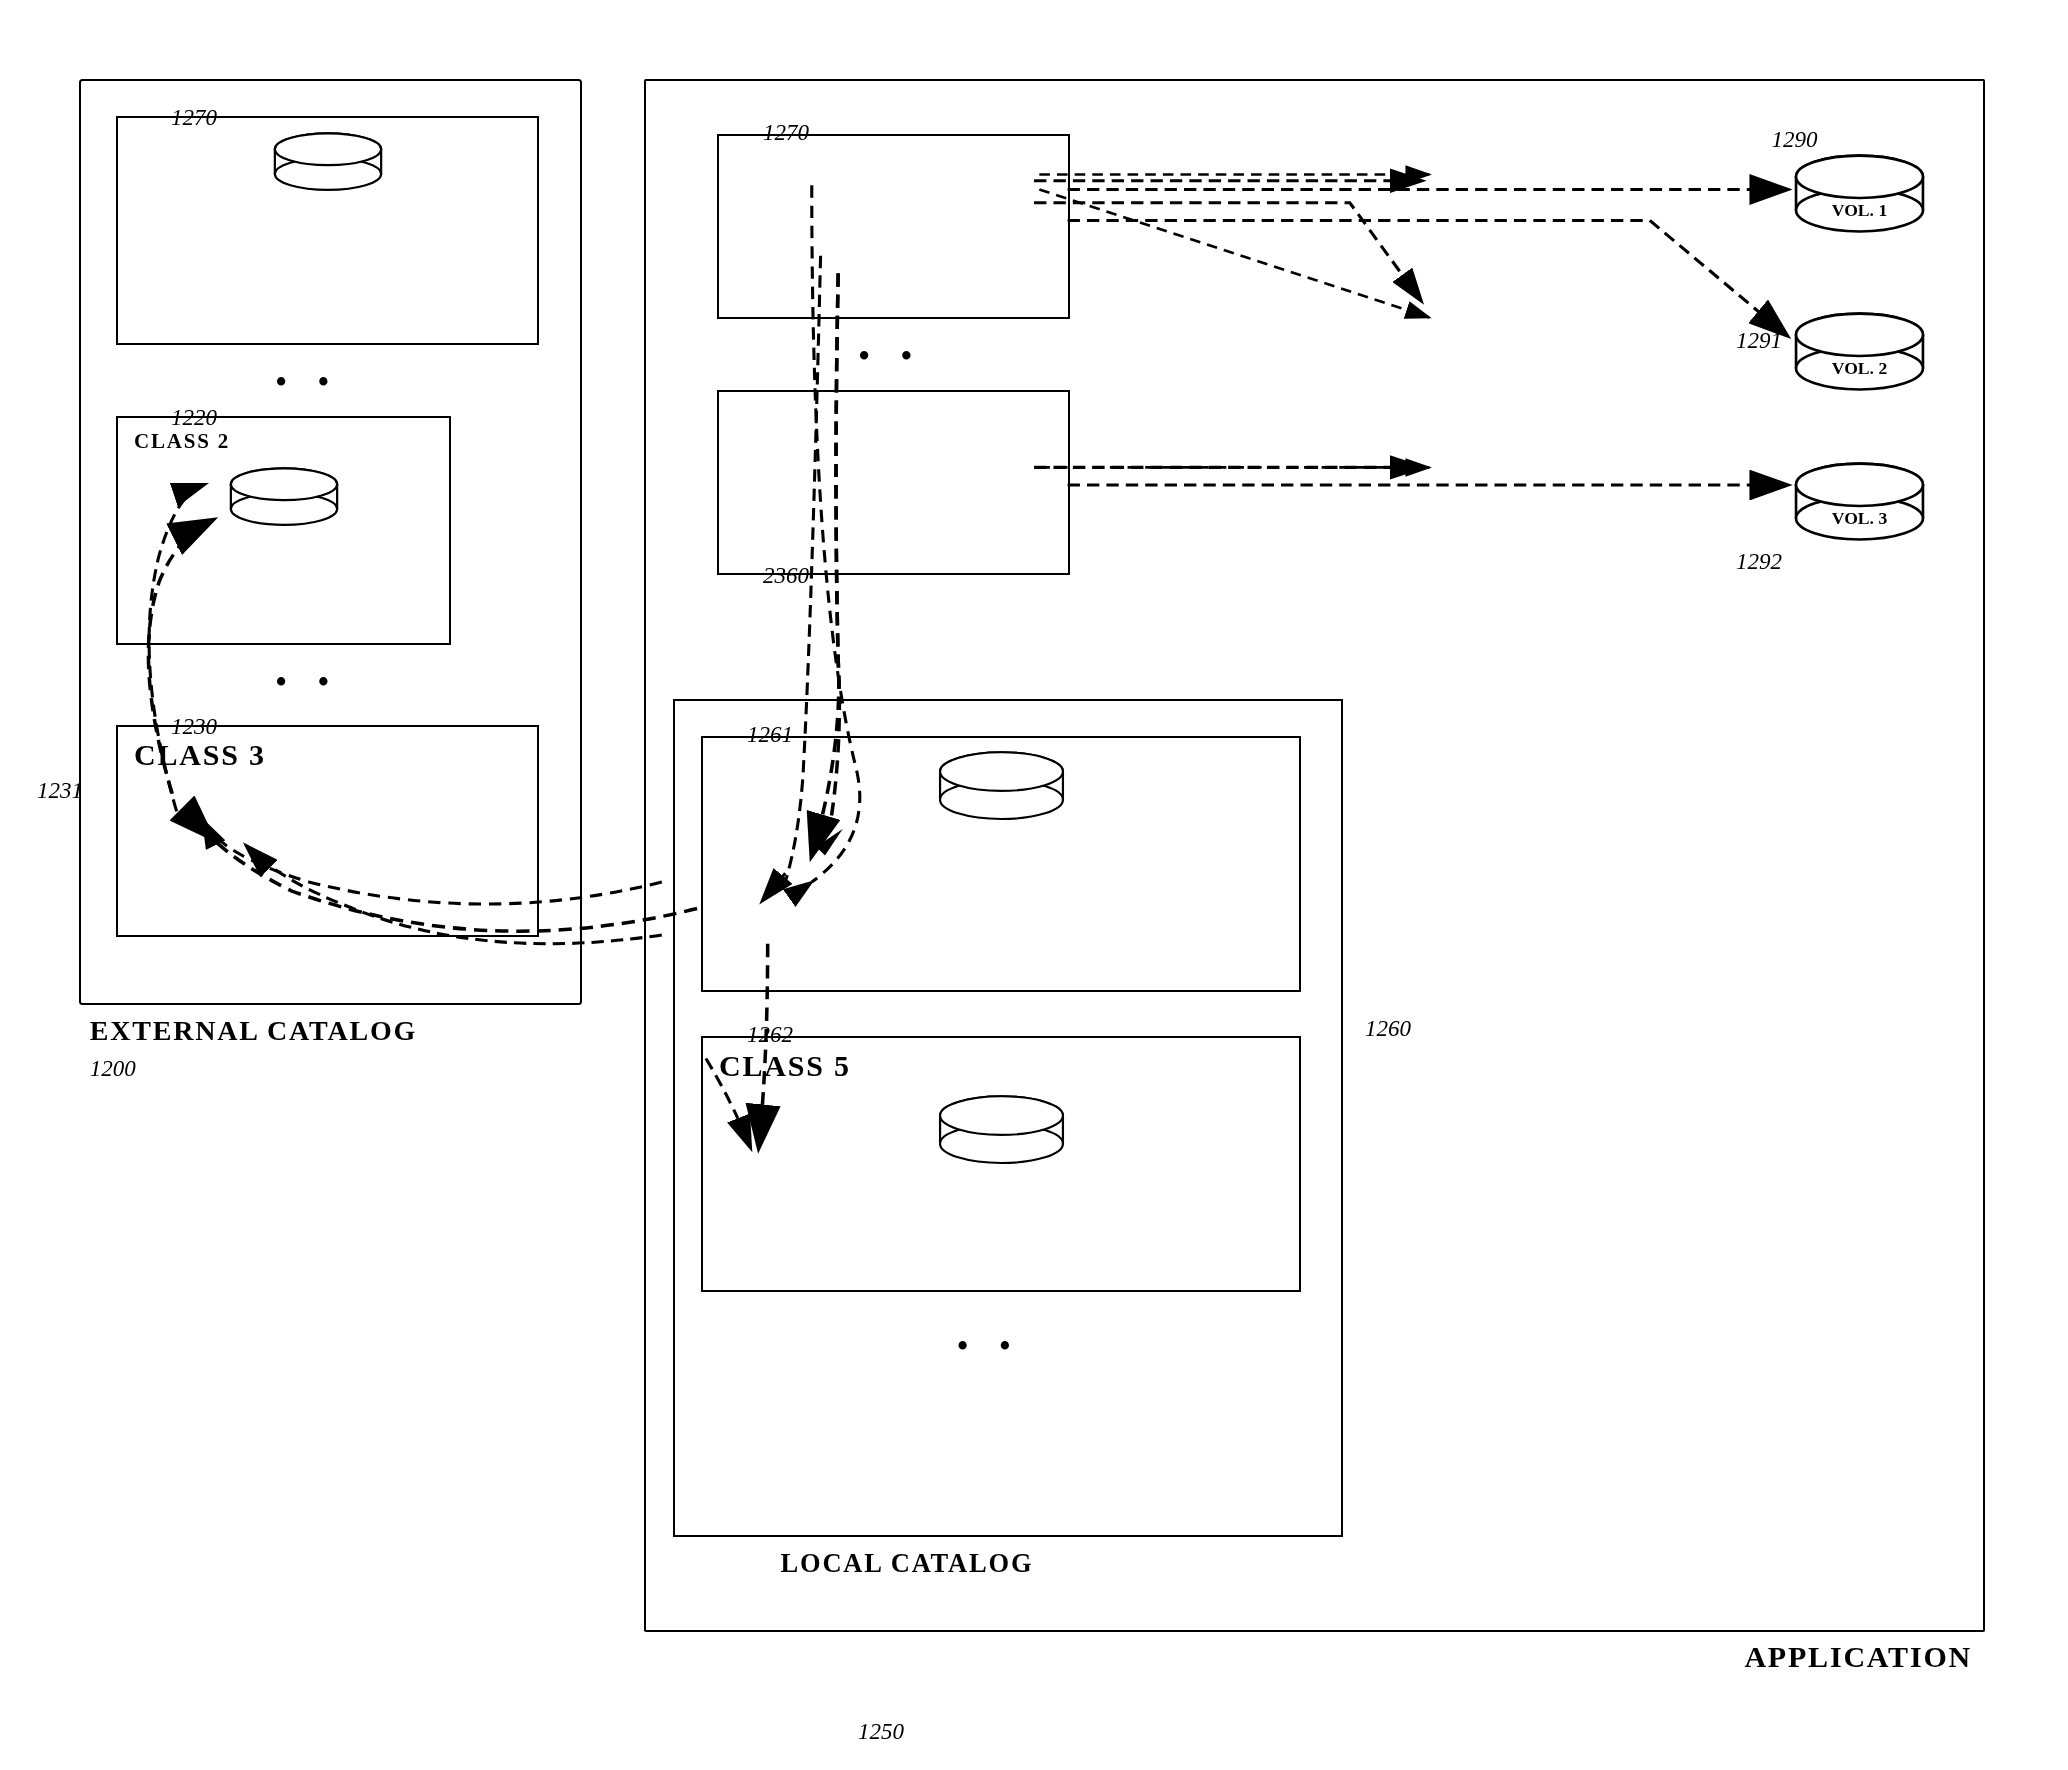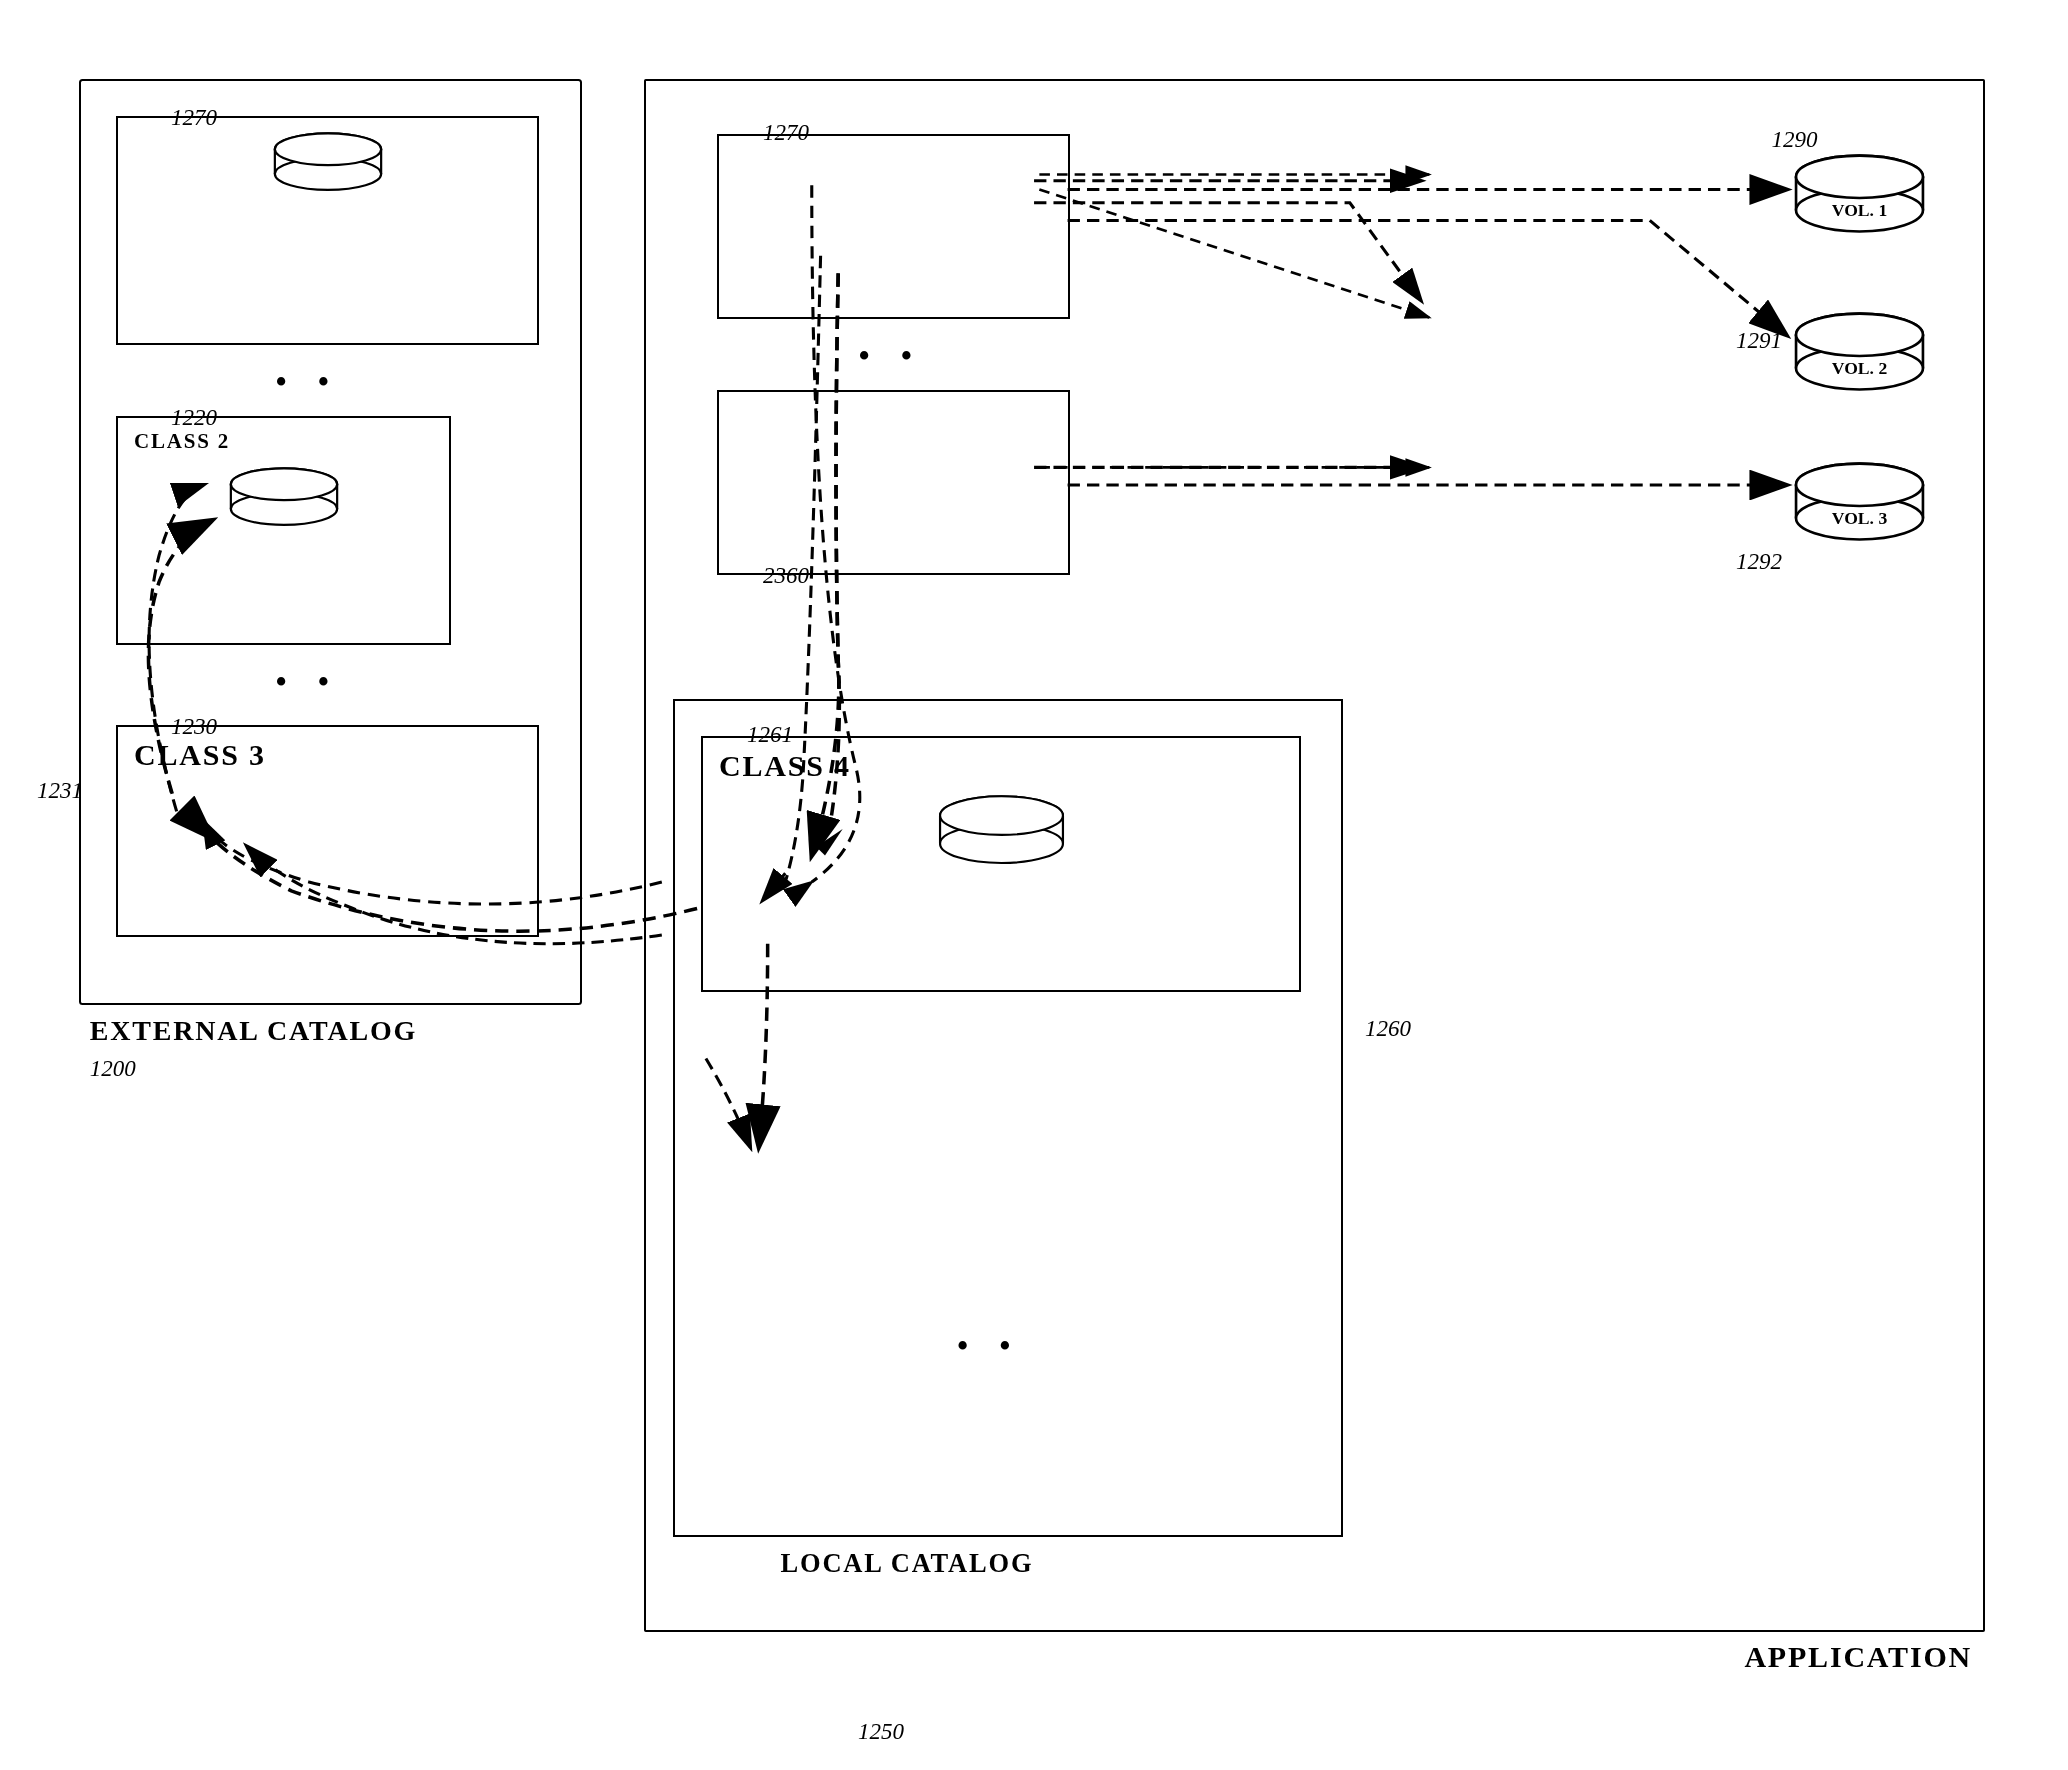--- a/index.html
+++ b/index.html
@@ -161,31 +161,42 @@
     <div style="position:absolute; left:212px; top:256px; font-size:35px; letter-spacing:10.6px;">• •</div>
 
     <div style="position:absolute; left:71px; top:309px; width:353px; height:185px; border:2.6px solid #000;">
       <span style="position:absolute; bottom:-16px; left:44px; font-size:23px; font-style:italic;">2360</span>
     </div>
 
     <div style="position:absolute; left:26.5px; top:618px; width:670px; height:838px; border:2.2px solid #000;">
 
       <div style="position:absolute; left:26.5px; top:35px; width:600px; height:256px; border:2.2px solid #000;">
         <span style="position:absolute; top:-16px; left:44px; font-size:23px; font-style:italic;">1261</span>
-        <div style="font-size:30px; font-weight:bold; padding: 10.6px 0 0 16px; letter-spacing:1.8px;">CLASS 4</div>
         <svg width="141" height="79" style="display:block; margin: 8.8px auto 0;" viewBox="0 0 160 90">
           <ellipse cx="80" cy="28" rx="70" ry="22" fill="none" stroke="#000" stroke-width="2.5"></ellipse>
           <rect x="10" y="28" width="140" height="32" fill="white" stroke="none"></rect>
           <line x1="10" y1="28" x2="10" y2="60" stroke="#000" stroke-width="2.5"></line>
           <line x1="150" y1="28" x2="150" y2="60" stroke="#000" stroke-width="2.5"></line>
           <ellipse cx="80" cy="60" rx="70" ry="22" fill="white" stroke="#000" stroke-width="2.5"></ellipse>
           <ellipse cx="80" cy="28" rx="70" ry="22" fill="white" stroke="#000" stroke-width="2.5"></ellipse>
         </svg>
       </div>
 
+      <div style="position:absolute; left:26.5px; top:335px; width:600px; height:256px; border:2.2px solid #000;">
+        <span style="position:absolute; top:-16px; left:44px; font-size:23px; font-style:italic;">1262</span>
+        <div style="font-size:30px; font-weight:bold; padding: 10.6px 0 0 16px; letter-spacing:1.8px;">CLASS 5</div>
+        <svg width="141" height="79" style="display:block; margin: 8.8px auto 0;" viewBox="0 0 160 90">
+          <ellipse cx="80" cy="28" rx="70" ry="22" fill="none" stroke="#000" stroke-width="2.5"></ellipse>
+          <rect x="10" y="28" width="140" height="32" fill="white" stroke="none"></rect>
+          <line x1="10" y1="28" x2="10" y2="60" stroke="#000" stroke-width="2.5"></line>
+          <line x1="150" y1="28" x2="150" y2="60" stroke="#000" stroke-width="2.5"></line>
+          <ellipse cx="80" cy="60" rx="70" ry="22" fill="white" stroke="#000" stroke-width="2.5"></ellipse>
+          <ellipse cx="80" cy="28" rx="70" ry="22" fill="white" stroke="#000" stroke-width="2.5"></ellipse>
+        </svg>
+      </div>
 
       <div style="position:absolute; left:282px; top:626px; font-size:35px; letter-spacing:10.6px;">• •</div>
 
       <div style="position:absolute; bottom:-44px; left:106px; font-size:26.5px; font-weight:bold; letter-spacing:1.8px; white-space:nowrap;">LOCAL CATALOG</div>
 
     </div>
 
     <span style="position:absolute; left:719px; top:935px; font-size:23px; font-style:italic;">1260</span>
 
     <div style="position:absolute; right:53px; top:71px;">

